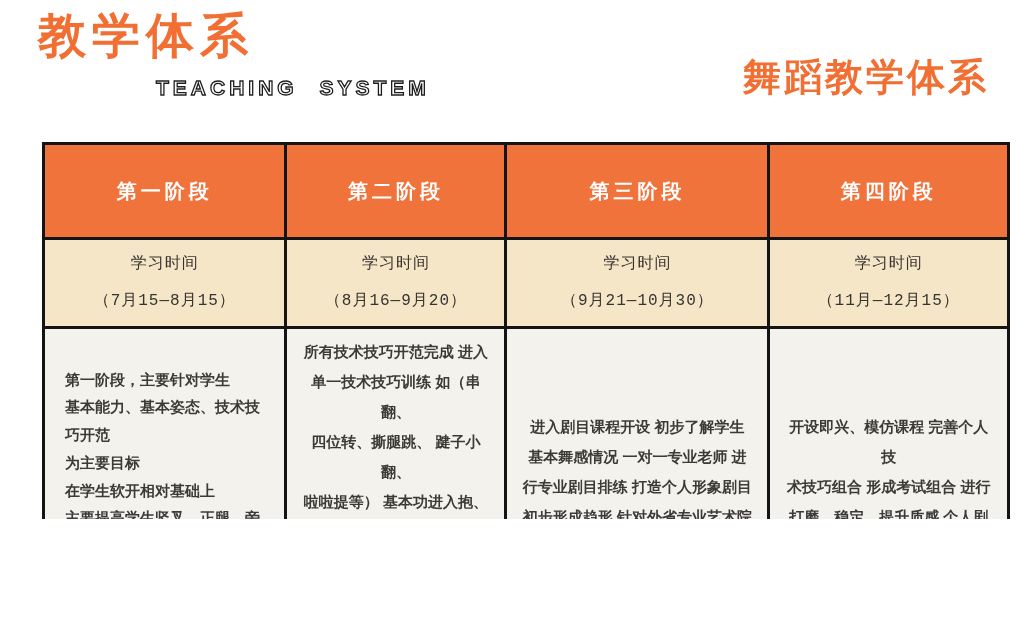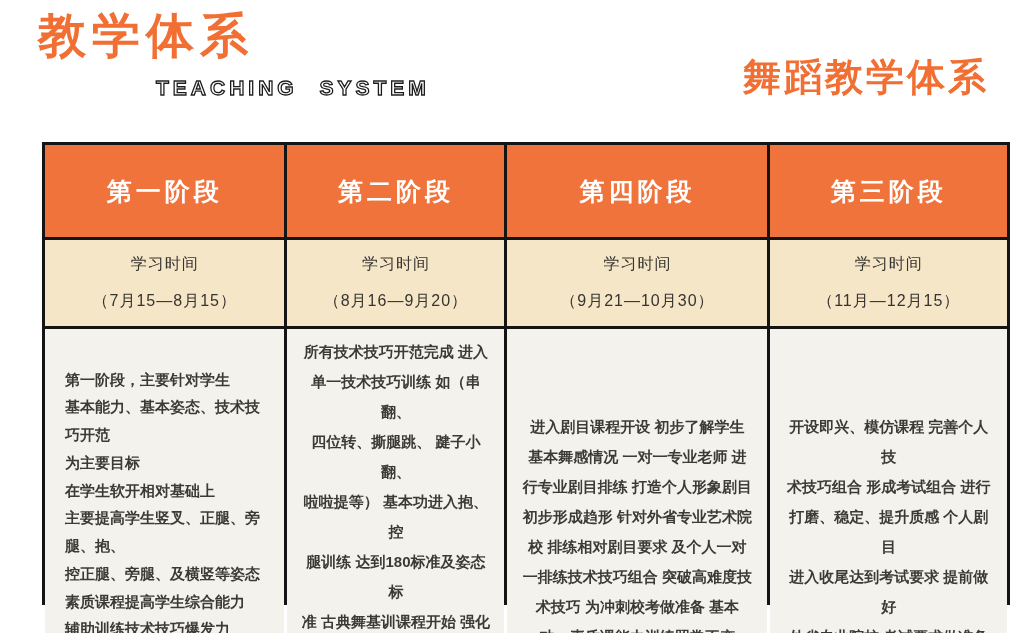--- a/index.html
+++ b/index.html
@@ -4,21 +4,21 @@
 <style>
   html, body {
     margin: 0;
     padding: 0;
     background: #ffffff;
     font-family: "Liberation Sans", "DejaVu Sans", sans-serif;
   }
   .canvas {
     position: relative;
     width: 1033px;
-    height: 633px;
+    height: 519px;
     background: #ffffff;
     overflow: hidden;
   }
 
   
   .title-cn {
     position: absolute;
     left: 38px;
     top: 4px;
     font-size: 48px;
@@ -69,38 +69,39 @@
     gap: 3px;
     padding: 3px;
     box-sizing: border-box;
   }
   .cell {
     box-sizing: border-box;
   }
   .cell-stage {
     background: #F0733C;
     color: #ffffff;
-    font-size: 25px;
+    font-size: 20px;
     font-weight: 800;
     letter-spacing: 4px;
     display: flex;
     align-items: center;
     justify-content: center;
   }
   .cell-time {
     background: #F6E6C8;
     color: #36342F;
     font-size: 16px;
     font-weight: 500;
     line-height: 1.55;
     display: flex;
     flex-direction: column;
     align-items: center;
     justify-content: center;
     letter-spacing: 1px;
+    font-family: Liberation Mono, monospace;
   }
   .cell-time .time-range { display: block; margin-top: 12px; }
   .cell-body {
     background: #F4F2ED;
     color: #3B3A37;
     font-size: 15px;
     font-weight: 700;
     line-height: 2.0;
     text-align: center;
     display: flex;
@@ -123,22 +124,22 @@
 <div class="canvas">
 
   <h1 class="title-cn">教学体系</h1>
   <div class="title-en">TEACHING SYSTEM</div>
   <div class="subtitle-right">舞蹈教学体系</div>
 
   <div class="stage-table">
 
     <div class="cell cell-stage">第一阶段</div>
     <div class="cell cell-stage">第二阶段</div>
+    <div class="cell cell-stage">第三阶段</div>
     <div class="cell cell-stage">第四阶段</div>
-    <div class="cell cell-stage">第三阶段</div>
 
     <div class="cell cell-time">
       <span class="time-label">学习时间</span>
       <span class="time-range">（7月15—8月15）</span>
     </div>
     <div class="cell cell-time">
       <span class="time-label">学习时间</span>
       <span class="time-range">（8月16—9月20）</span>
     </div>
     <div class="cell cell-time">

